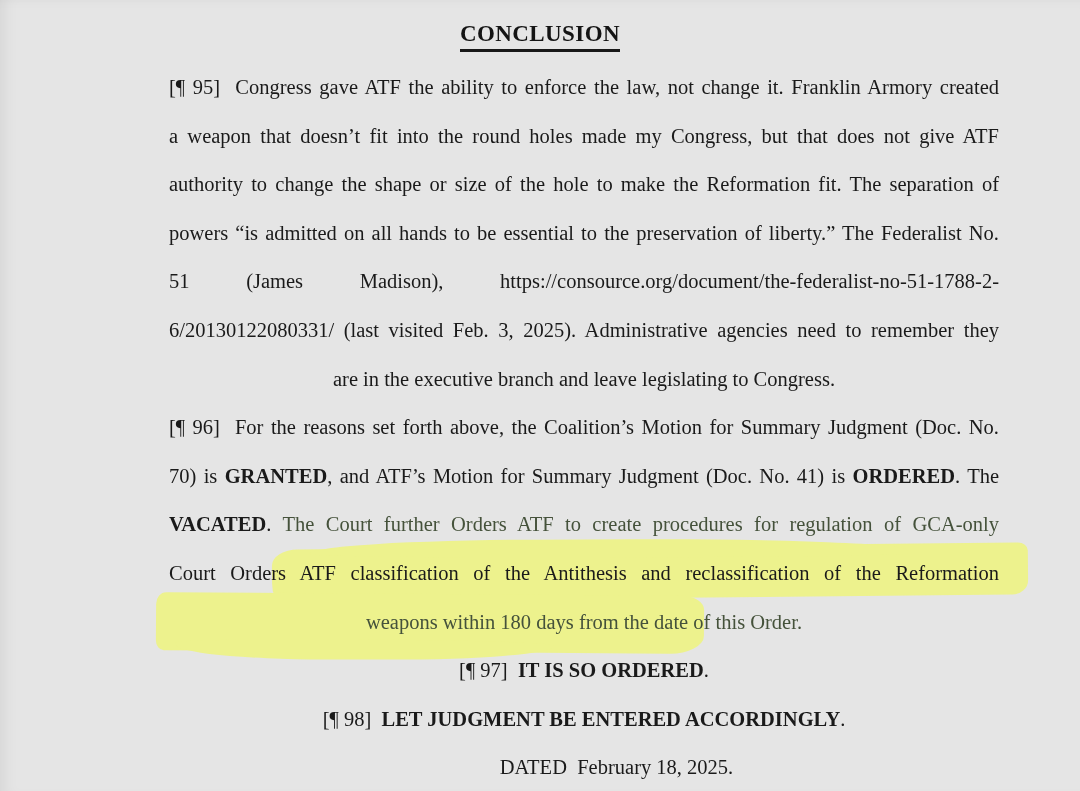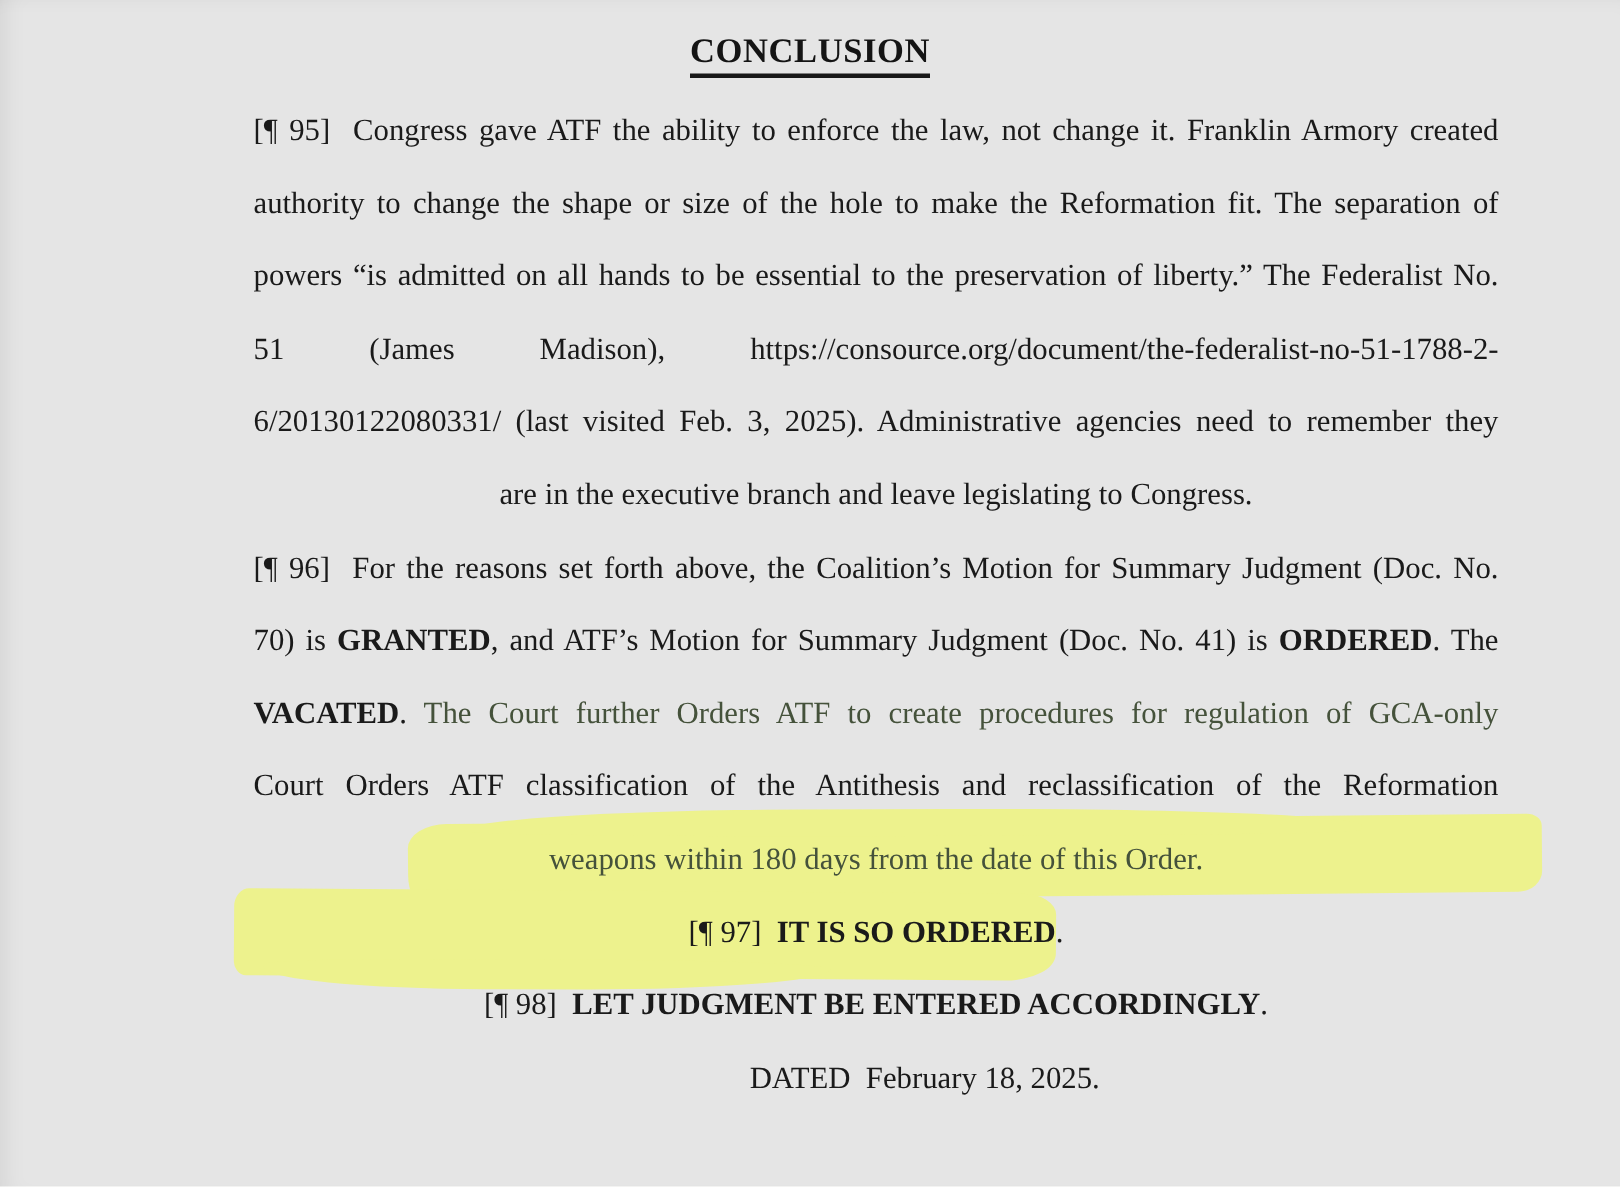--- a/index.html
+++ b/index.html
@@ -117,20 +117,21 @@
     <span class="heading">CONCLUSION</span>
   </div>
 
   <div class="content">
     <div class="hl-layer">
       <div class="stroke stroke-1"></div>
       <div class="stroke stroke-2"></div>
     </div>
     <div class="lines">
         <div class="line justify"><span>[¶ 95]&nbsp; Congress gave ATF the ability to enforce the law, not change it. Franklin Armory created</span></div>
+        <div class="line justify"><span>a weapon that doesn’t fit into the round holes made my Congress, but that does not give ATF</span></div>
         <div class="line justify"><span>authority to change the shape or size of the hole to make the Reformation fit. The separation of</span></div>
         <div class="line justify"><span>powers “is admitted on all hands to be essential to the preservation of liberty.” The Federalist No.</span></div>
         <div class="line justify"><span>51 (James Madison), https://consource.org/document/the-federalist-no-51-1788-2-</span></div>
         <div class="line justify"><span>6/20130122080331/ (last visited Feb. 3, 2025). Administrative agencies need to remember they</span></div>
         <div class="line"><span>are in the executive branch and leave legislating to Congress.</span></div>
         <div class="line justify"><span>[¶ 96]&nbsp; For the reasons set forth above, the Coalition’s Motion for Summary Judgment (Doc. No.</span></div>
         <div class="line justify"><span>70) is </span><span class="bold">GRANTED</span><span>, and ATF’s Motion for Summary Judgment (Doc. No. 41) is </span><span class="bold">ORDERED</span><span>. The</span></div>
         <div class="line justify"><span class="bold">VACATED</span><span>. </span><span class="hl">The Court further Orders ATF to create procedures for regulation of GCA-only</span></div>
         <div class="line justify"><span>Court Orders ATF classification of the Antithesis and reclassification of the Reformation</span></div>
         <div class="line"><span class="hl">weapons within 180 days from the date of this Order.</span></div>

